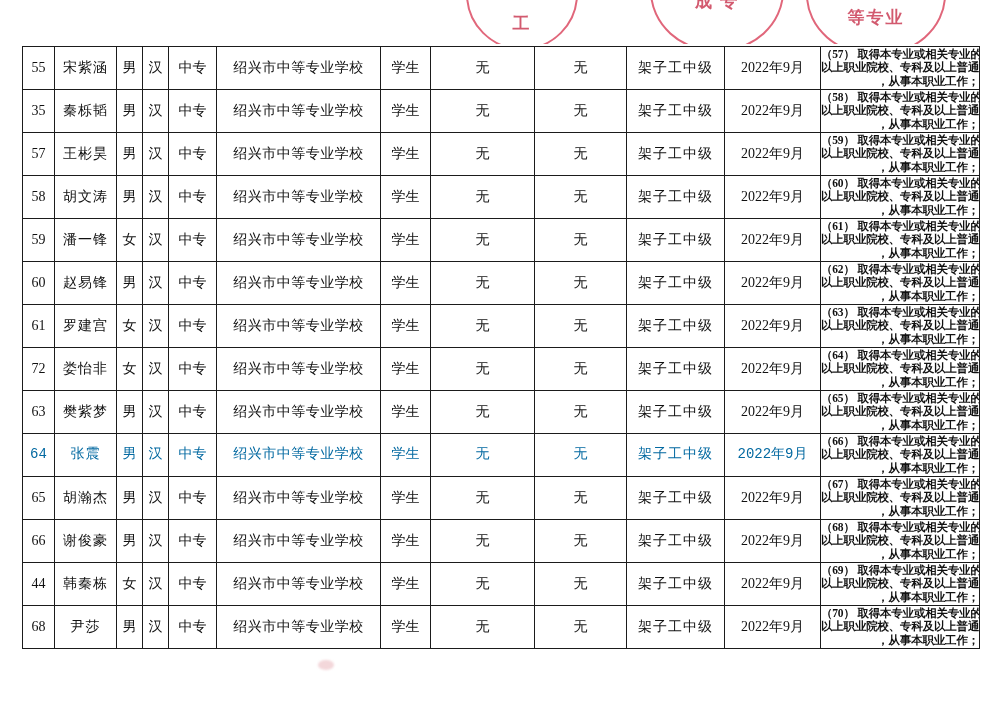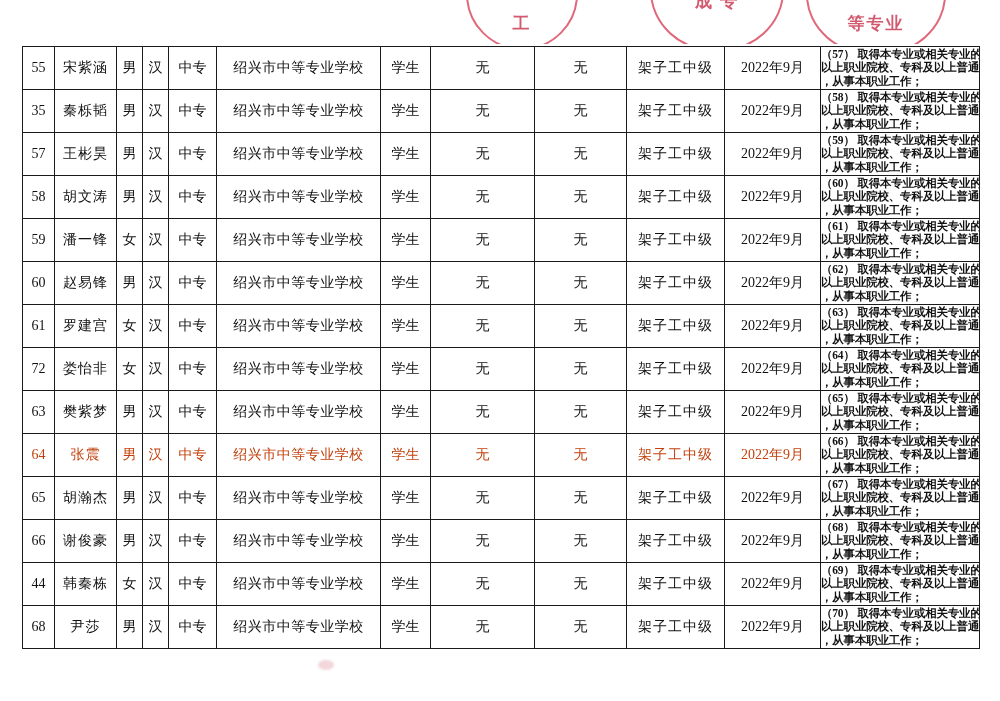--- a/index.html
+++ b/index.html
@@ -42,21 +42,21 @@
     font-weight: bold;
     letter-spacing: 2px;
     color: #c8324c;
     font-family: "Liberation Serif", serif;
   }
   .stamp-1 { left: 466px; top: -62px; width: 108px; height: 108px; border-width: 2px; }
   .stamp-1 .stamp-txt { top: 72px; }
   .stamp-2 { left: 650px; top: -70px; width: 130px; height: 118px; }
   .stamp-2 .stamp-txt { top: 58px; }
   .stamp-3 { left: 806px; top: -66px; width: 136px; height: 118px; }
-  .stamp-3 .stamp-txt { top: 76px; }
+  .stamp-3 .stamp-txt { top: 70px; }
 
   
   .smudge {
     position: absolute;
     left: 318px;
     top: 660px;
     width: 16px;
     height: 10px;
     background: rgba(220, 140, 150, .35);
     border-radius: 50%;
@@ -117,26 +117,26 @@
   .req-line {
     font-size: 11.5px;
     font-weight: bold;
     line-height: 13.4px;
     letter-spacing: -0.2px;
     white-space: nowrap;
     text-align: center;
   }
   .req-line.l1 { text-align: left; }
   .req-line.l3 {
-    text-align: left;
+    text-align: right;
     
   }
 
   
-  .faint { color: #c2410c; }
+  .faint { color: #0369a1; font-family: Liberation Mono, monospace; }
 </style>
 </head>
 <body>
 
 <div class="stamp-layer">
   <div class="stamp stamp-1">
     <div class="stamp-txt">工</div>
   </div>
   <div class="stamp stamp-2">
     <div class="stamp-txt">成 专</div>

